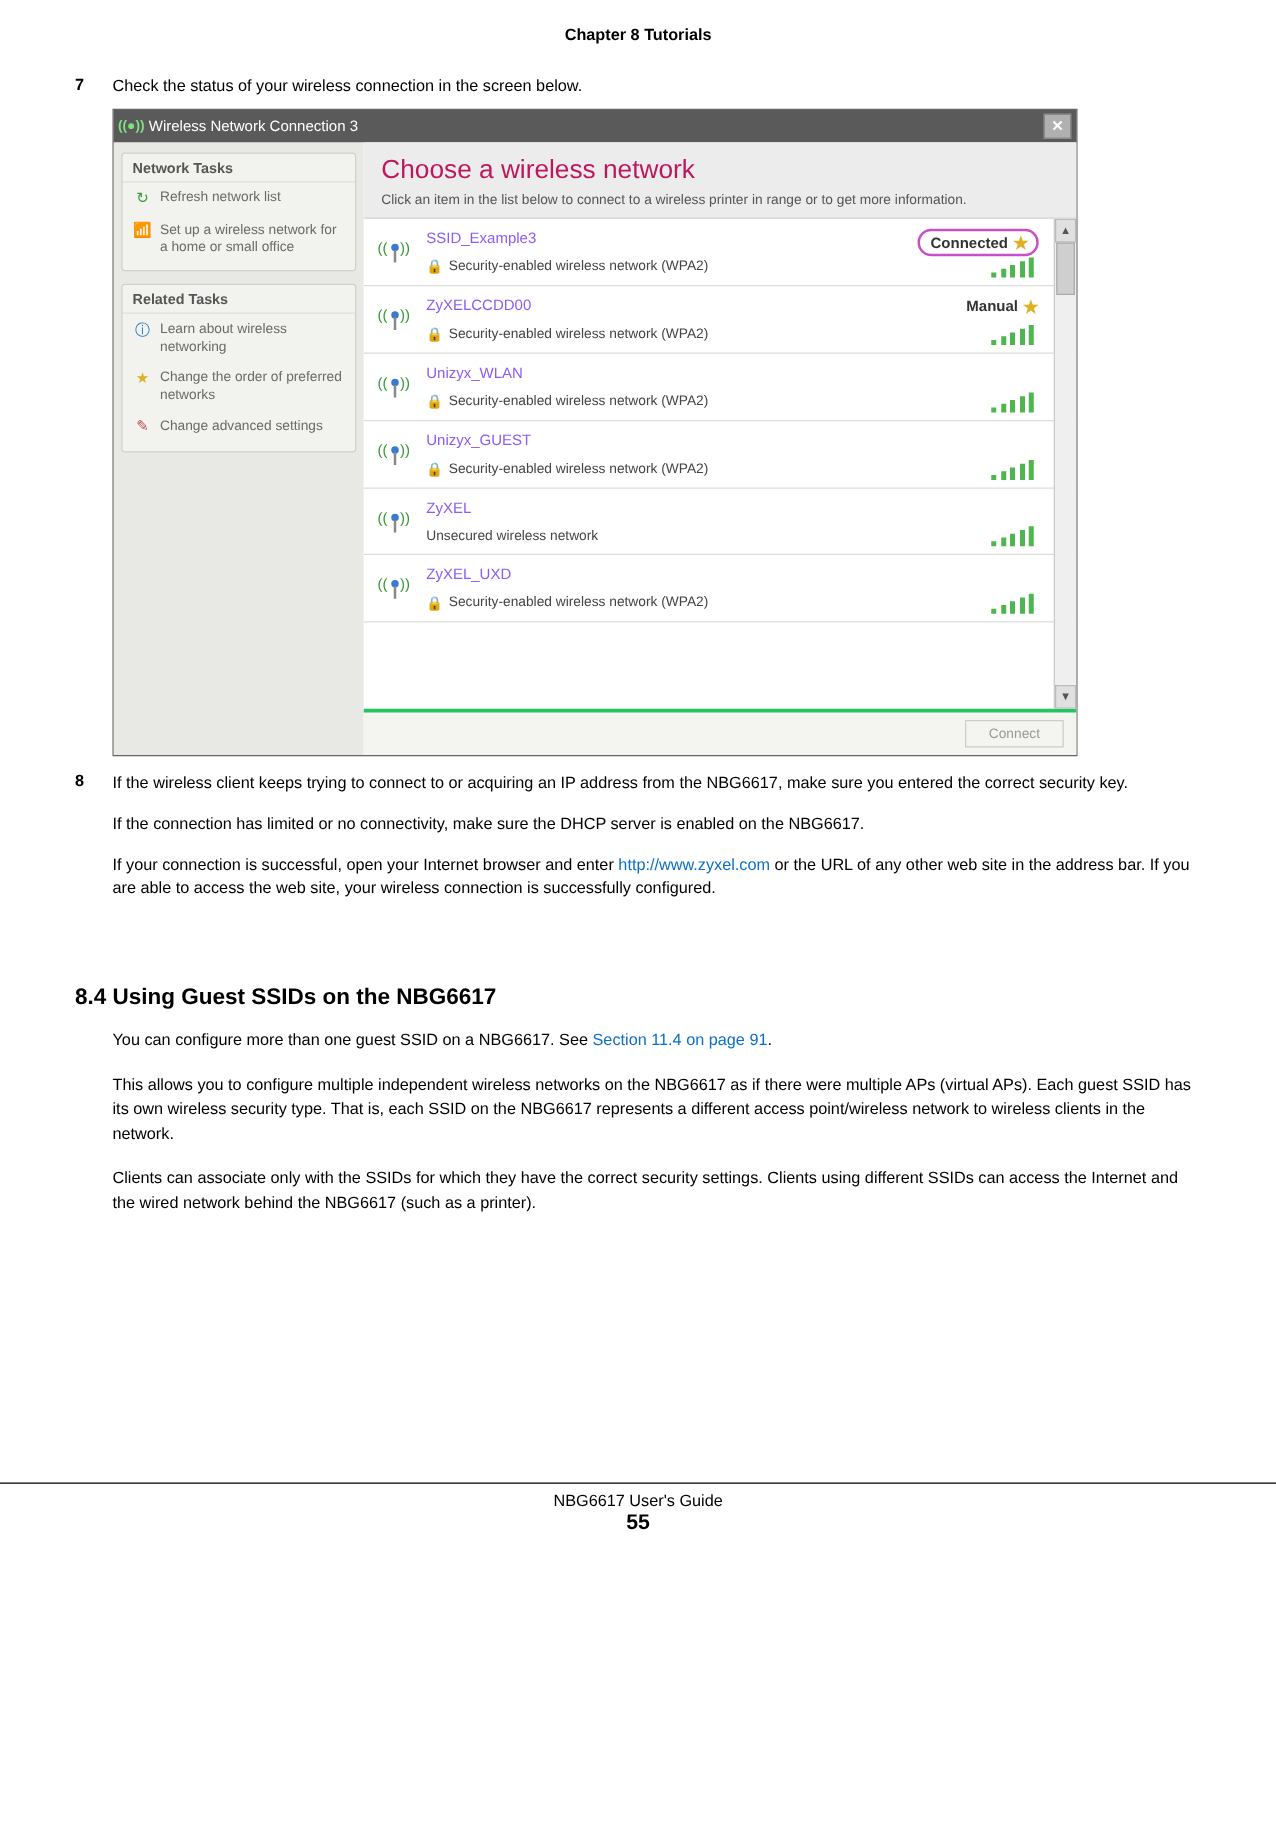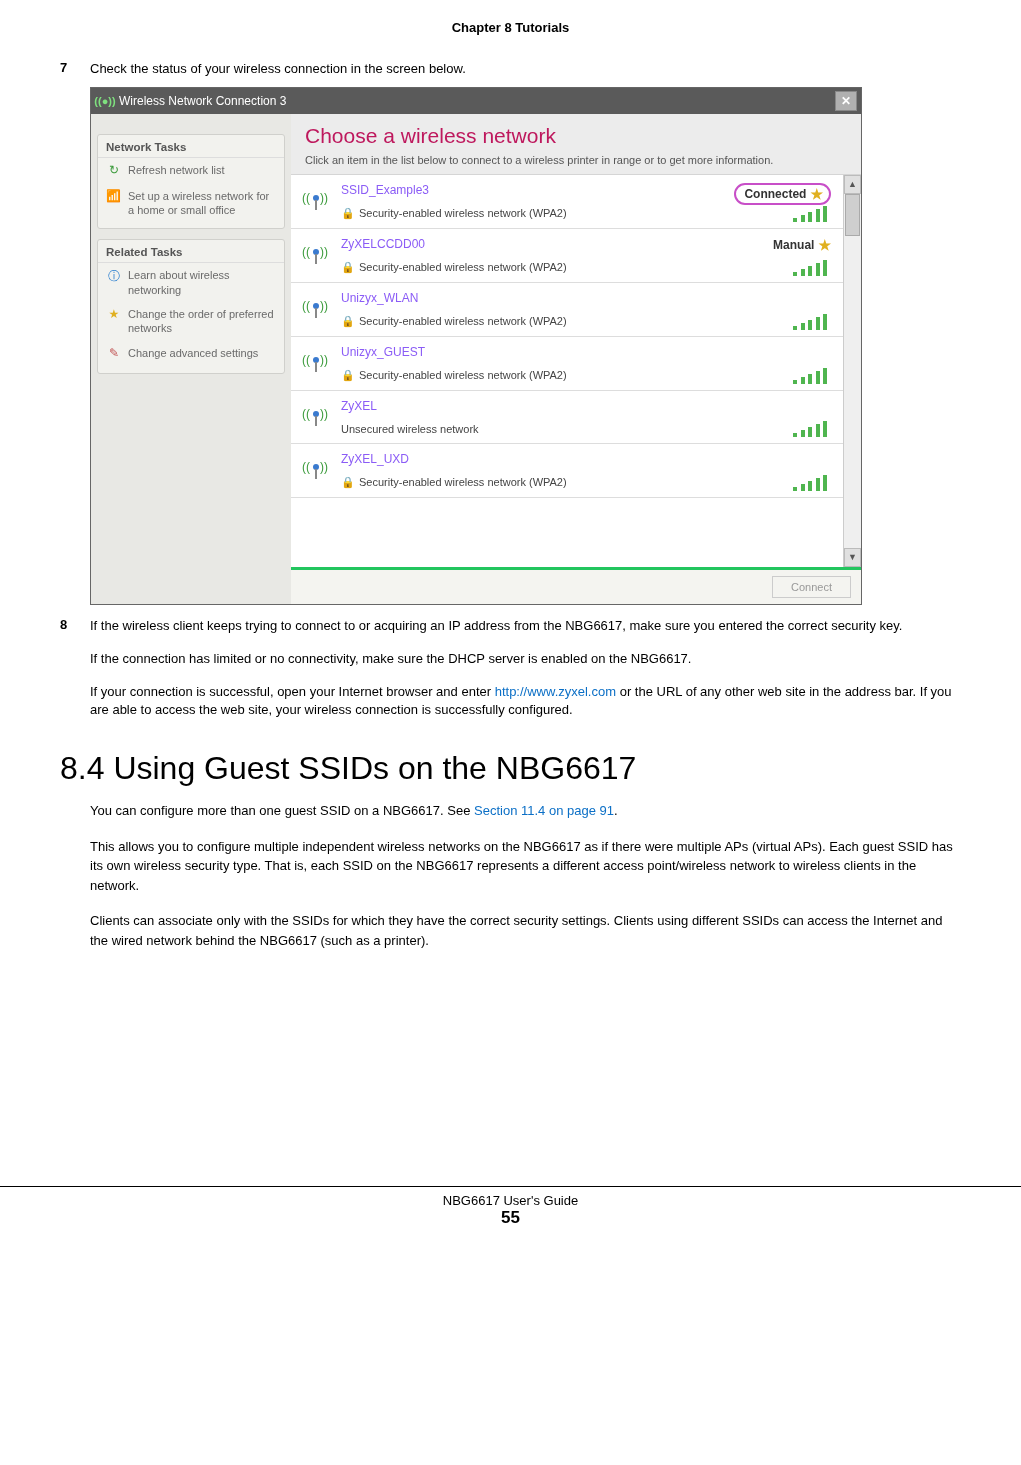--- a/index.html
+++ b/index.html
@@ -71,21 +71,21 @@
     font-family: Arial; font-size: 12px; font-weight: bold;
     cursor: pointer;
   }
   .dialog-body {
     display: flex;
     height: 490px;
   }
   .sidebar {
     width: 188px;
     background: #e8e8e4;
-    padding: 20px 6px;
+    padding: 8px 6px;
     font-family: Tahoma, sans-serif;
     font-size: 11px;
     color: #6a6a6a;
   }
   .side-group {
     background: #f2f2ee;
     border: 1px solid #d0d0cc;
     border-radius: 3px;
     margin-bottom: 10px;
     padding-bottom: 6px;
@@ -218,23 +218,23 @@
     font-family: Tahoma, sans-serif;
     font-size:11px;
     color:#999;
     background:#f4f4f0;
     border:1px solid #ccc;
     padding:4px 18px;
   }
 
   h2.section {
     font-family: Arial, sans-serif;
-    font-size: 32px;
-    font-weight: normal;
-    margin: 16px 0 14px 0;
+    font-size: 18px;
+    font-weight: bold;
+    margin: 53px 0 14px 0;
   }
   .body-block { margin-left: 30px; line-height:1.5;}
   .body-block p { margin:0 0 16px 0;}
 
   .page-footer {
     position:absolute; bottom:20px; left:0; right:0;
     border-top:1px solid #000;
     padding-top:6px;
     text-align:center;
     font-size:13px;

